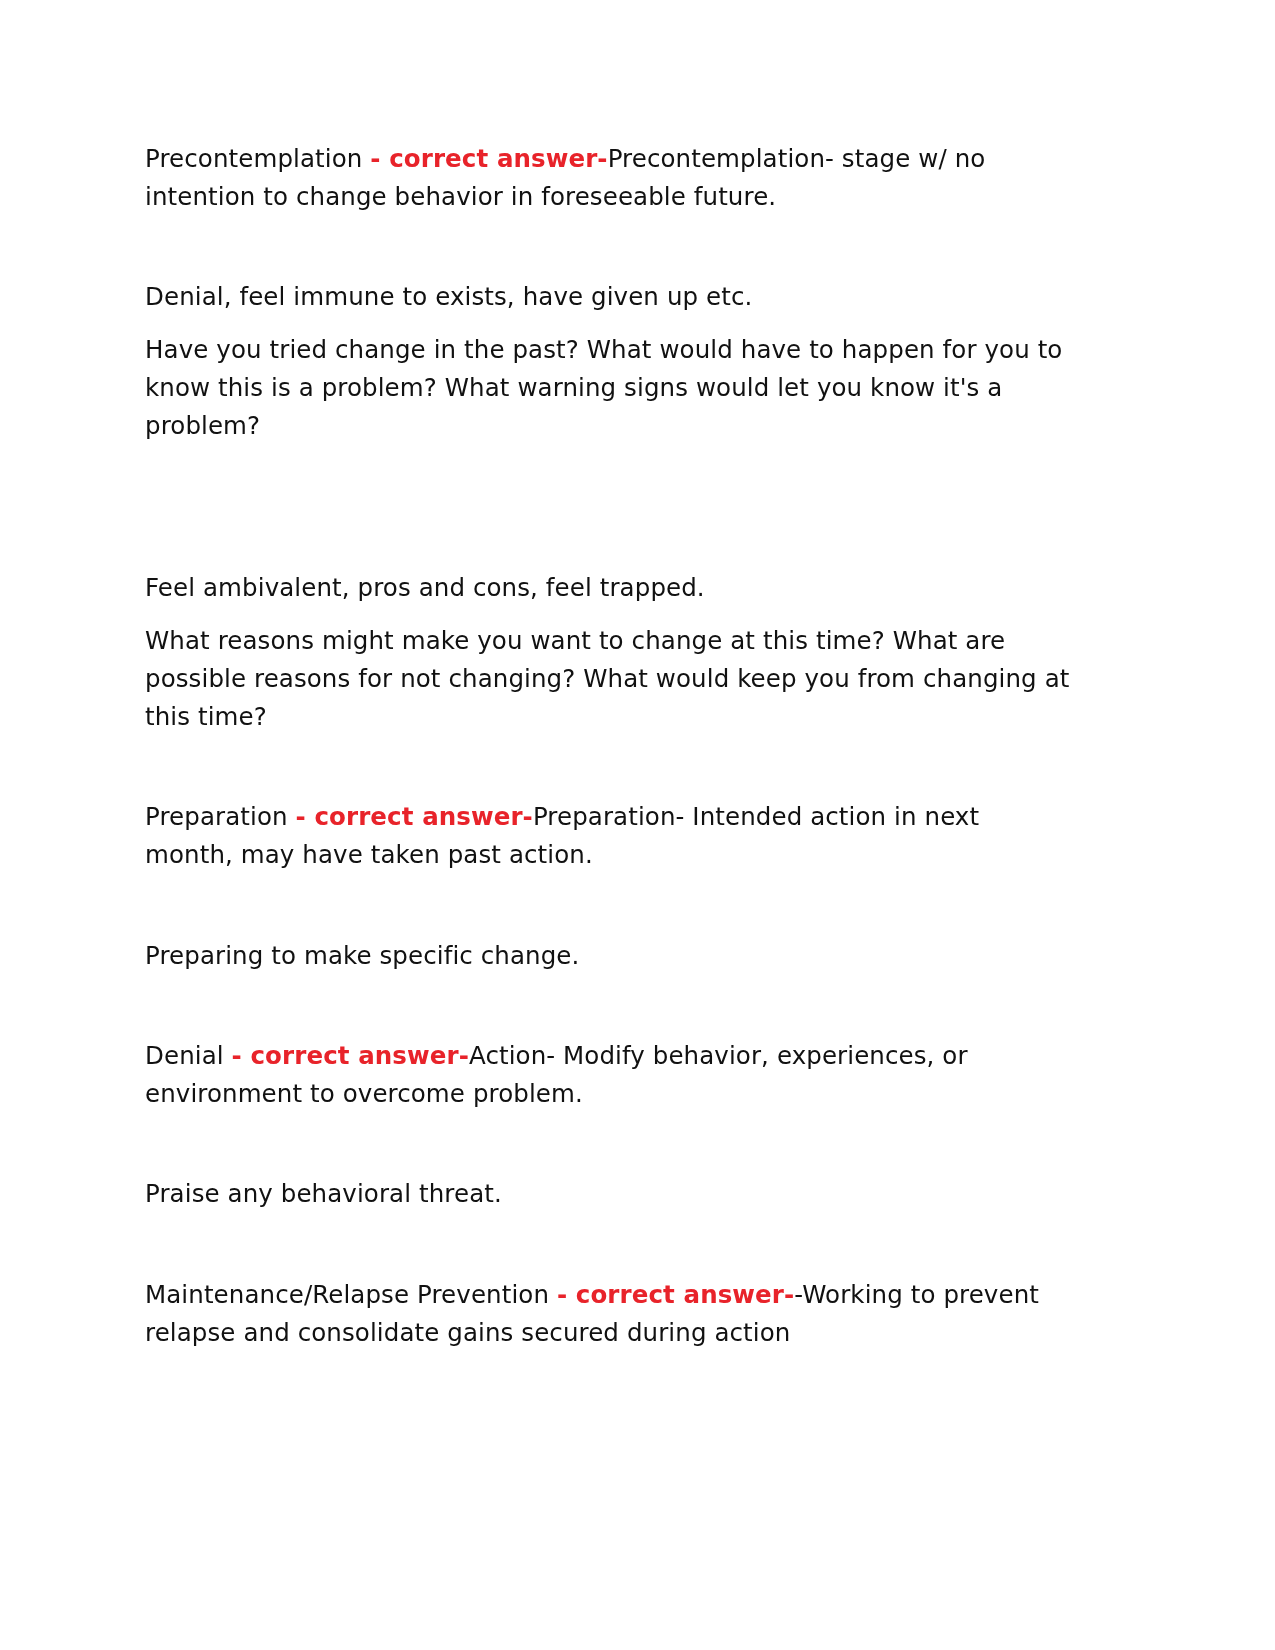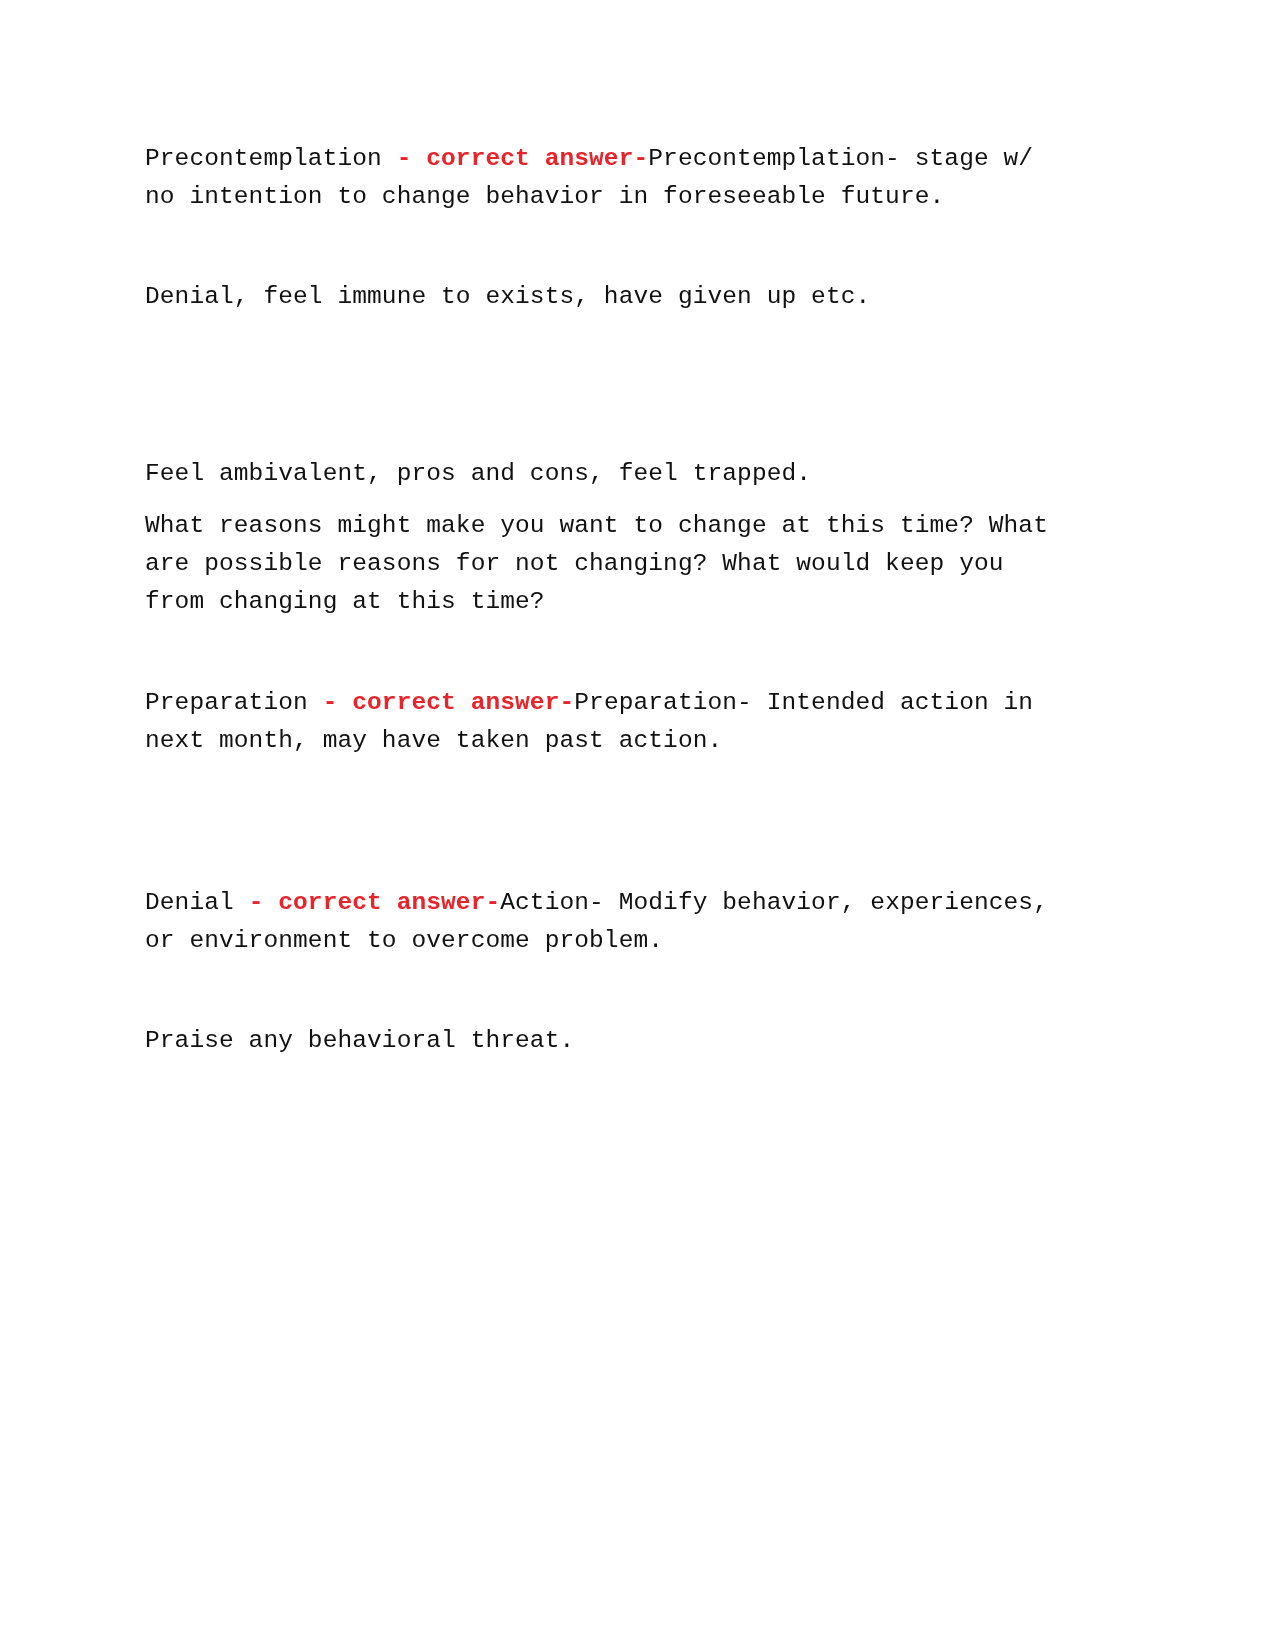--- a/index.html
+++ b/index.html
@@ -24,21 +24,20 @@
   .doc-body {
     width: 925px;
   }
   p.para {
     margin: 0 0 0 0;
     font-size: 24.5px;
     line-height: 1.56;
     color: #111111;
     font-weight: 400;
     letter-spacing: 0.1px;
-    font-family: Liberation Mono, monospace;
   }
   .gap-lg { height: 62px; }
   .gap-sm { height: 14px; }
   .term {
     color: #111111;
   }
   .marker {
     color: #e8232a;
     font-weight: bold;
   }
@@ -55,48 +54,53 @@
     <p class="para">
       <span class="term">Precontemplation </span><span class="marker">- correct answer-</span><span class="answer">Precontemplation- stage w/ no intention to change behavior in foreseeable future.</span>
     </p>
 
     <div class="gap-lg"></div>
 
     <p class="para">Denial, feel immune to exists, have given up etc.</p>
 
     <div class="gap-sm"></div>
 
+    <p class="para">Have you tried change in the past? What would have to happen for you to know this is a problem? What warning signs would let you know it's a problem?</p>
 
     <div class="gap-lg"></div>
 
 
     <div class="gap-lg"></div>
 
     <p class="para">Feel ambivalent, pros and cons, feel trapped.</p>
 
     <div class="gap-sm"></div>
 
     <p class="para">What reasons might make you want to change at this time? What are possible reasons for not changing? What would keep you from changing at this time?</p>
 
     <div class="gap-lg"></div>
 
     <p class="para">
       <span class="term">Preparation </span><span class="marker">- correct answer-</span><span class="answer">Preparation- Intended action in next month, may have taken past action.</span>
     </p>
 
     <div class="gap-lg"></div>
 
+    <p class="para">Preparing to make specific change.</p>
 
     <div class="gap-lg"></div>
 
     <p class="para">
       <span class="term">Denial </span><span class="marker">- correct answer-</span><span class="answer">Action- Modify behavior, experiences, or environment to overcome problem.</span>
     </p>
 
     <div class="gap-lg"></div>
 
     <p class="para">Praise any behavioral threat.</p>
 
     <div class="gap-lg"></div>
 
+    <p class="para">
+      <span class="term">Maintenance/Relapse Prevention </span><span class="marker">- correct answer-</span><span class="answer">-Working to prevent relapse and consolidate gains secured during action</span>
+    </p>
 
   </div>
 </div>
 
 </body></html>

